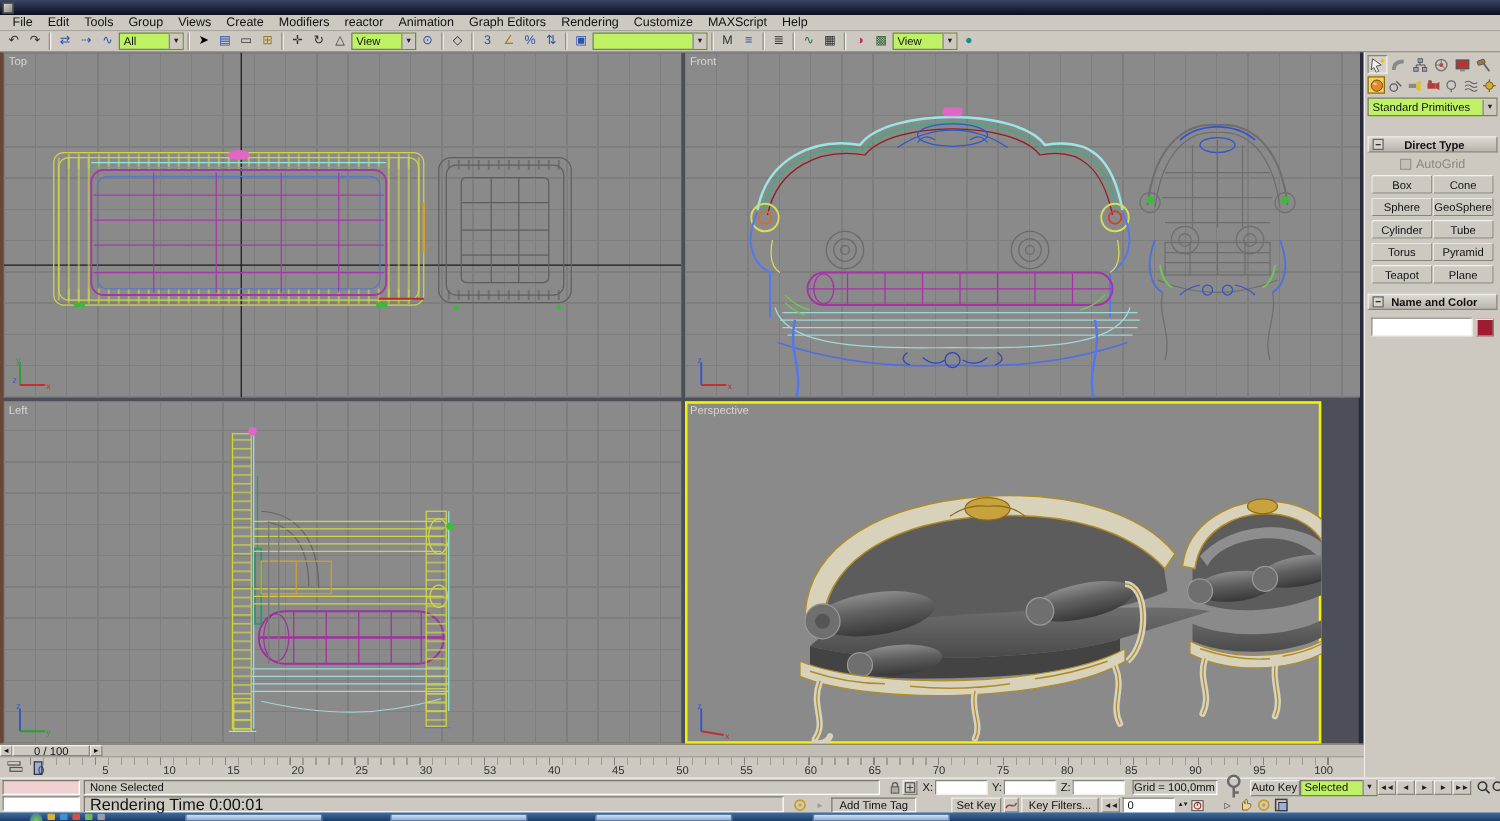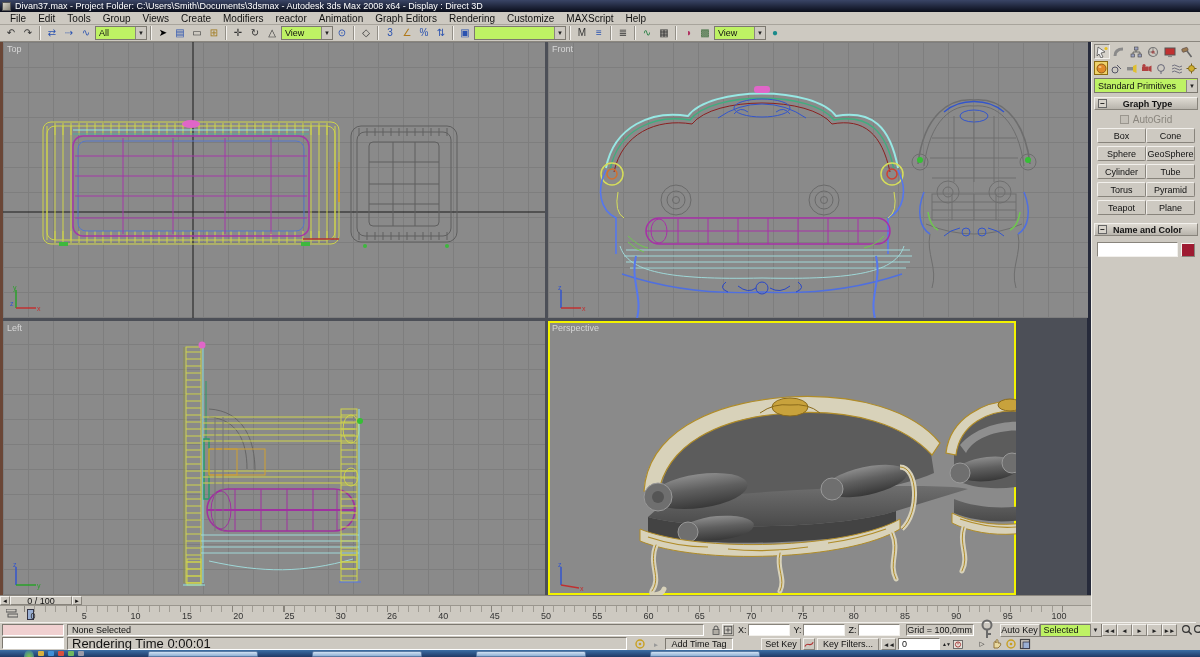--- a/index.html
+++ b/index.html
@@ -50,21 +50,21 @@
 
   
   .cmdpanel { position:absolute; left:1091px; top:0; width:109px; height:580px; background:#cdc9c1;
     border-left:1px solid #f0eee8; padding:1px 2px; }
   .tabrow { display:flex; gap:1px; margin:1px 0 2px 0; }
   .tab { width:16px; height:15px; display:flex; align-items:center; justify-content:center; }
   .tab.active { border:1px solid; border-color:#88847c #f2f0ec #f2f0ec #88847c; background:#d6d2ca; }
   .catrow { display:flex; gap:1px; margin-bottom:3px; }
   .cat { width:14px; height:14px; display:flex; align-items:center; justify-content:center; }
   .cat.active { background:#efd26a; border:1px solid #8a6a10; }
-  .cp-dd { height:15px; margin:1px 0 4px 0; }
+  .cp-dd { height:15px; margin:1px 0 16px 0; }
   .rollout-h { height:13px; display:flex; align-items:center; margin:2px 0;
     background:linear-gradient(#dedad2,#b8b4ac); border:1px solid; border-color:#f2f0ec #88847c #88847c #f2f0ec;
     font-weight:bold; font-size:9px; }
   .rollout-h .minus { width:9px; height:9px; border:1px solid #666; margin:0 3px; font-size:8px; line-height:7px;
     text-align:center; background:#d8d4cc; }
   .rollout-h .rtitle { flex:1; text-align:center; padding-right:12px; }
   .autogrid { display:flex; align-items:center; gap:4px; justify-content:center; color:#8a867e; height:14px; }
   .chk { width:9px; height:9px; border:1px solid #9a968e; background:#c4c0b8; }
   .btngrid { display:grid; grid-template-columns:1fr 1fr; gap:3px 0; padding:2px 3px 6px 3px; }
   .pbtn { height:15px; display:flex; align-items:center; justify-content:center; font-size:9px;
@@ -159,21 +159,20 @@
     <symbol id="i-xform" viewBox="0 0 12 12">
         <rect x="1.5" y="1.5" width="9" height="9" fill="none" stroke="#444" stroke-width="1"></rect>
         <line x1="6" y1="3" x2="6" y2="9" stroke="#444" stroke-width="1"></line>
         <line x1="3" y1="6" x2="9" y2="6" stroke="#444" stroke-width="1"></line>
       </symbol>
   </defs>
 </svg>
 
 <div class="titlebar">
   <span class="app-ico"></span>
-  <span>Divan37.max     - Project Folder: C:\Users\Smith\Documents\3dsmax     - Autodesk 3ds Max 2008 x64      - Display : Direct 3D</span>
 </div>
 
 <div class="menubar">
 
 <span>File</span>
     <span>Edit</span>
     <span>Tools</span>
     <span>Group</span>
     <span>Views</span>
     <span>Create</span>
@@ -475,21 +474,21 @@
       <line x1="336" y1="261" x2="358" y2="261" stroke="#5577ee"></line>
     </svg>
     <svg class="tripod" width="34" height="30">
       <line x1="8" y1="24" x2="8" y2="6" stroke="#3355cc" stroke-width="1.5"></line>
       <line x1="8" y1="24" x2="28" y2="24" stroke="#2aa02a" stroke-width="1.5"></line>
       <text x="5" y="6" font-size="7" fill="#3355cc">z</text>
       <text x="29" y="27" font-size="7" fill="#2aa02a">y</text>
     </svg>
   </div>
 
-  <div class="vp active" style="left:548px;top:279px;width:468px;height:274px">
+  <div class="vp active" style="left:548px;top:279px;width:509px;height:274px">
     <span class="vp-label">Perspective</span>
     <svg class="art" width="540" height="274" viewBox="0 0 540 274">
       <defs>
         <linearGradient id="cyl" x1="0" y1="0" x2="0" y2="1">
           <stop offset="0" stop-color="#8c8c8c"></stop>
               <stop offset="0.45" stop-color="#5f5f5f"></stop>
               <stop offset="1" stop-color="#383838"></stop>
         </linearGradient>
         <linearGradient id="seat" x1="0" y1="0" x2="0" y2="1">
           <stop offset="0" stop-color="#6e6e6e"></stop>
@@ -646,21 +645,21 @@
             </g>
           </svg>
         </span>
    </div>
    <div class="dd cp-dd">
      <span>Standard Primitives</span>
      <span class="arr">▼</span>
    </div>
    <div class="rollout-h">
      <span class="minus">−</span>
-     <span class="rtitle">Graph Type</span>
+     <span class="rtitle">Direct Type</span>
    </div>
    <div class="autogrid">
      <span class="chk"></span>
      <span>AutoGrid</span>
    </div>
    <div class="btngrid">
 
    <span class="pbtn">Box</span>
         <span class="pbtn">Cone</span>
         <span class="pbtn">Sphere</span>
@@ -698,21 +697,21 @@
   <div class="ticks"></div>
   <div class="ticknums">
 
   <span>0</span>
       <span>5</span>
       <span>10</span>
       <span>15</span>
       <span>20</span>
       <span>25</span>
       <span>30</span>
-      <span>26</span>
+      <span>53</span>
       <span>40</span>
       <span>45</span>
       <span>50</span>
       <span>55</span>
       <span>60</span>
       <span>65</span>
       <span>70</span>
       <span>75</span>
       <span>80</span>
       <span>85</span>

